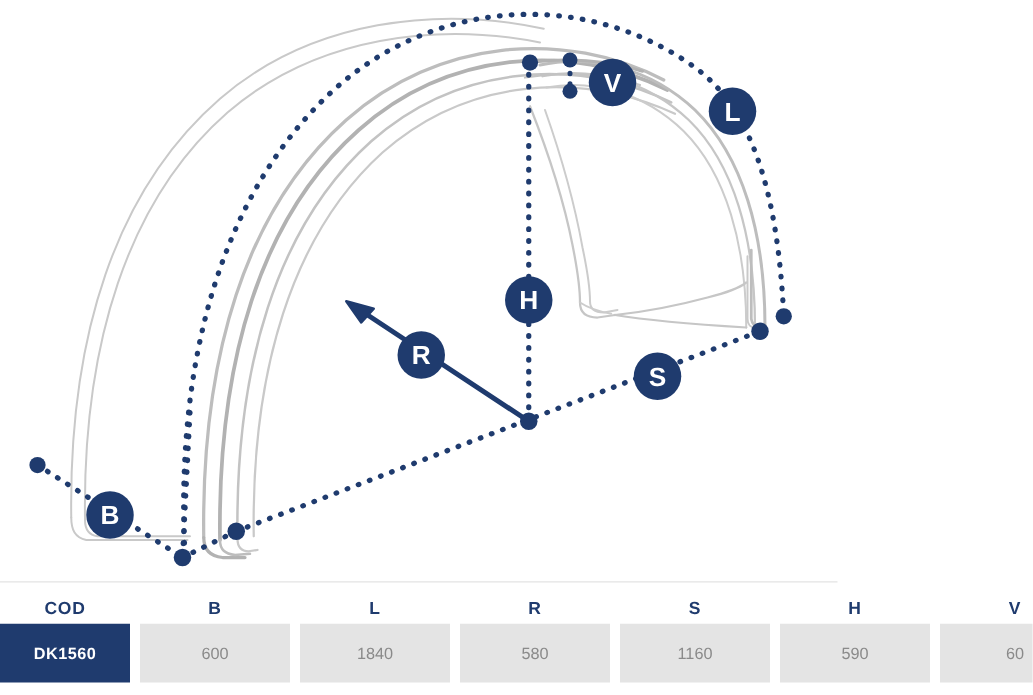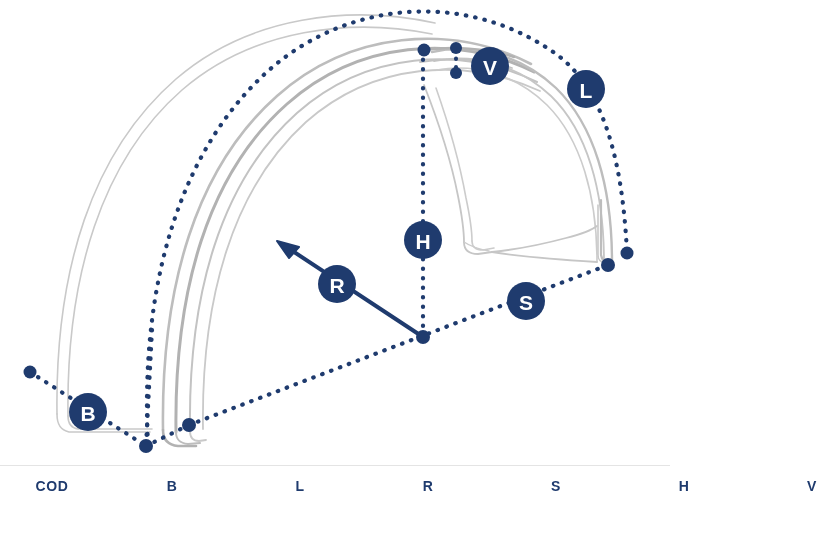--- a/index.html
+++ b/index.html
@@ -219,16 +219,31 @@
       <div class="cell-gap"></div>
       <div class="col col-val head-cell">R</div>
       <div class="cell-gap"></div>
       <div class="col col-val head-cell">S</div>
       <div class="cell-gap"></div>
       <div class="col col-val head-cell">H</div>
       <div class="cell-gap"></div>
       <div class="col col-val head-cell">V</div>
     </div>
 
+    <div class="table-row" id="data-row">
+      <div class="col col-cod data-cell code-cell">DK1560</div>
+      <div class="cell-gap"></div>
+      <div class="col col-val data-cell">600</div>
+      <div class="cell-gap"></div>
+      <div class="col col-val data-cell">1840</div>
+      <div class="cell-gap"></div>
+      <div class="col col-val data-cell">580</div>
+      <div class="cell-gap"></div>
+      <div class="col col-val data-cell">1160</div>
+      <div class="cell-gap"></div>
+      <div class="col col-val data-cell">590</div>
+      <div class="cell-gap"></div>
+      <div class="col col-val data-cell">60</div>
+    </div>
 
   </div>
 
 </div>
 
 </body></html>

